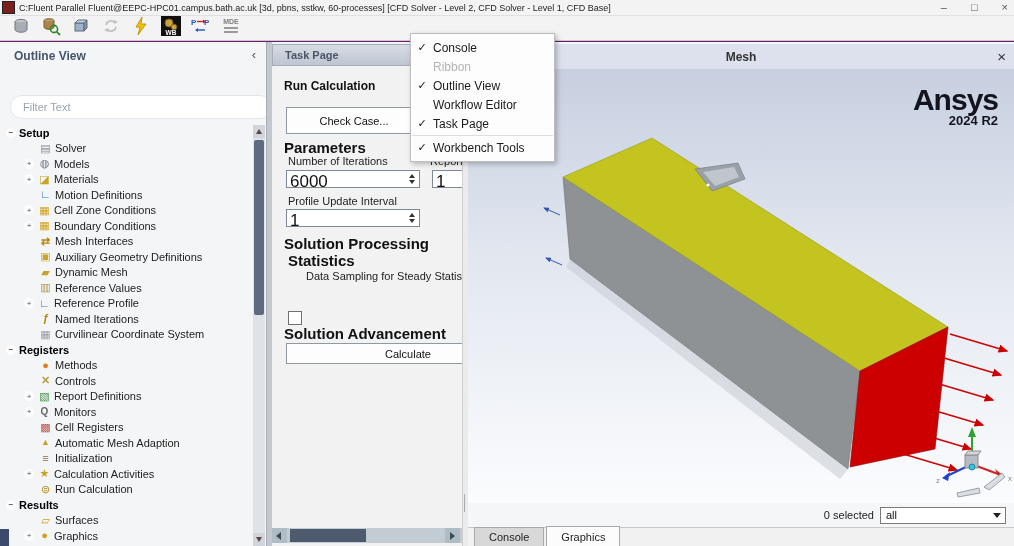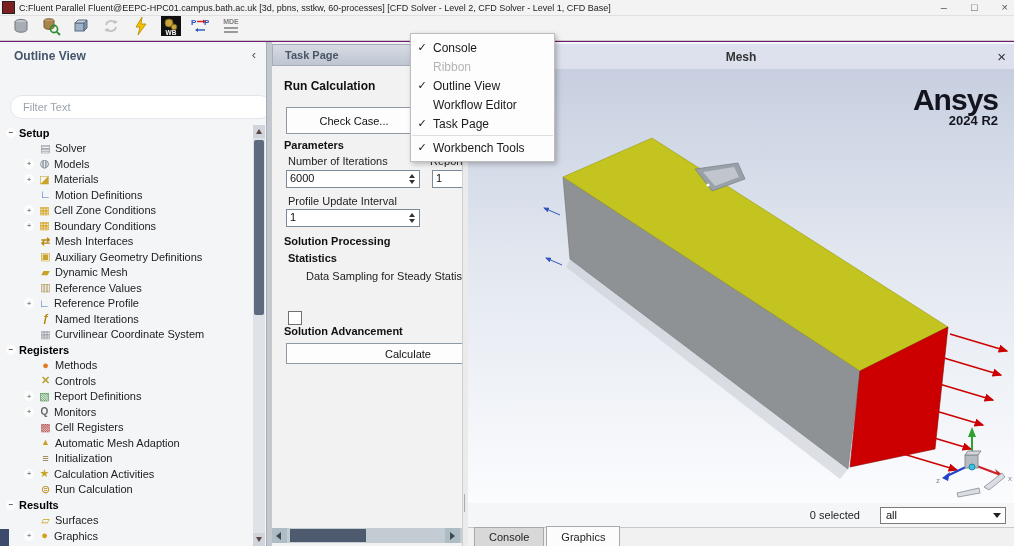--- a/index.html
+++ b/index.html
@@ -53,27 +53,27 @@
   #ovdn{bottom:0;}
   #ovdn::before{top:4px;border-top:5px solid #5a4444;}
   #ovthumb{position:absolute;left:1px;top:15px;width:10px;height:175px;background:#5d6a80;border-radius:2px;}
   #osplit{position:absolute;left:266px;top:42px;width:6px;height:504px;background:#c3c8cf;border-left:1px solid #a8adb5;}
   
   #taskpage{position:absolute;left:272px;top:42px;width:190px;height:504px;background:#f2f2f2;overflow:hidden;}
   #task-header{position:absolute;left:0;top:2px;width:190px;height:22px;
                background:linear-gradient(#d6dbe3,#bfc6d1);border:1px solid #a6adb9;box-sizing:border-box;}
   #task-header span{position:absolute;left:12px;top:4px;font-size:11px;font-weight:bold;color:#4a5568;}
   .tp-h1{position:absolute;left:12px;font-size:12px;font-weight:bold;color:#111;}
-  .tp-h2{position:absolute;left:12px;font-size:11px;font-weight:bold;color:#111;text-align:right;}
+  .tp-h2{position:absolute;left:12px;font-size:15px;font-weight:bold;color:#111;text-align:right;}
   .tp-label{position:absolute;font-size:11px;color:#222;white-space:nowrap;}
   .tp-btn{position:absolute;background:#fdfdfd;border:1px solid #8d9aa6;font-size:11px;color:#111;
           display:flex;align-items:center;justify-content:center;box-sizing:border-box;
           font-family:"Liberation Sans",sans-serif;white-space:nowrap;}
   .spin{position:absolute;height:18px;background:#fff;border:1px solid #7a8a99;box-sizing:border-box;}
-  .spin input{position:absolute;left:3px;top:1px;width:70%;border:none;outline:none;font-size:11px;color:#111;
+  .spin input{position:absolute;left:3px;top:1px;width:70%;border:none;outline:none;font-size:17px;color:#111;
               background:transparent;font-family:"Liberation Sans",sans-serif;padding:0;}
   .spin .upd{position:absolute;right:1px;width:11px;height:7px;top:1px;}
   .spin .dnd{position:absolute;right:1px;width:11px;height:7px;bottom:1px;}
   .spin .upd::before{content:"";position:absolute;left:2px;top:2px;border-left:3.5px solid transparent;border-right:3.5px solid transparent;border-bottom:4px solid #333;}
   .spin .dnd::before{content:"";position:absolute;left:2px;top:1px;border-left:3.5px solid transparent;border-right:3.5px solid transparent;border-top:4px solid #333;}
   #sampling-box{position:absolute;left:16px;top:269px;width:12px;height:12px;background:#fff;border:1px solid #707070;}
   
   #thscroll{position:absolute;left:0;top:486px;width:190px;height:15px;background:#c2ccd2;}
   .hbtn{position:absolute;top:0;width:15px;height:15px;background:#aebcc4;}
   .hbtn::before{content:"";position:absolute;top:4px;border-top:4px solid transparent;border-bottom:4px solid transparent;}
@@ -87,21 +87,21 @@
   #mesh-bar{position:absolute;left:0;top:2px;width:546px;height:25px;background:#dce1ed;border-bottom:1px solid #c4cad6;}
   #mesh-title{position:absolute;left:0;top:6px;width:100%;text-align:center;font-size:12px;font-weight:bold;color:#333;}
   #mesh-close{position:absolute;right:8px;top:4px;font-size:15px;color:#333;cursor:default;}
   #canvas{position:absolute;left:0;top:27px;width:546px;height:434px;
           background:linear-gradient(#c7cfe0 0%,#e3e8f0 45%,#fbfcfe 100%);}
   #ansys-logo{position:absolute;right:16px;top:18px;text-align:right;color:#14141e;}
   #ansys-name{font-size:30px;font-weight:bold;letter-spacing:-1px;line-height:26px;}
   #ansys-ver{font-size:13px;font-weight:bold;}
   #gstatus{position:absolute;left:0;top:461px;width:546px;height:24px;background:#f5f6f8;
            display:flex;align-items:center;justify-content:flex-end;}
-  #selcount{font-size:11px;color:#222;margin-right:20px;}
+  #selcount{font-size:11px;color:#222;margin-right:6px;}
   #viewcombo{width:126px;height:17px;background:#fff;border:1px solid #7a7a7a;margin-right:8px;
              position:relative;font-size:11px;color:#111;display:flex;align-items:center;padding-left:5px;box-sizing:border-box;}
   #combo-arrow{position:absolute;right:4px;top:5px;border-left:4px solid transparent;border-right:4px solid transparent;border-top:5px solid #222;}
   #tabstrip{position:absolute;left:0;top:485px;width:546px;height:19px;background:#f1f1f1;border-top:1px solid #c9c9c9;
             display:flex;align-items:flex-end;padding-left:6px;box-sizing:border-box;}
   .tab{height:18px;padding:0 14px;font-size:11px;color:#222;display:flex;align-items:center;
        border:1px solid #a9a9a9;border-bottom:none;background:#d8d8d8;margin-right:2px;}
   .tab.active{background:#fcfcfc;height:19px;}
   
   #ctxmenu{position:absolute;left:410px;top:33px;width:143px;background:#fdfdfd;border:1px solid #bdbdbd;

